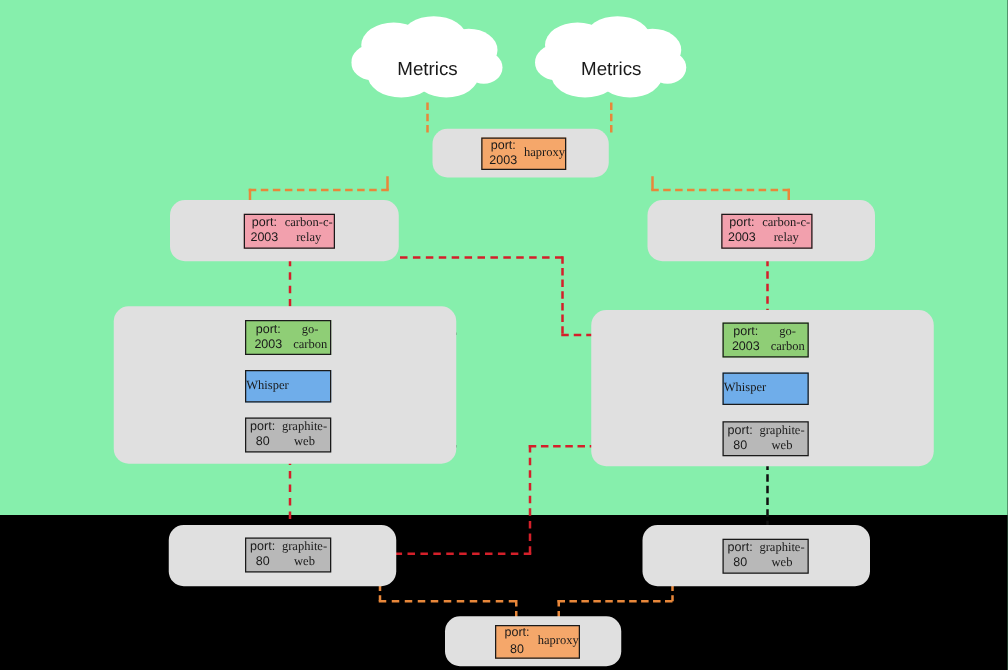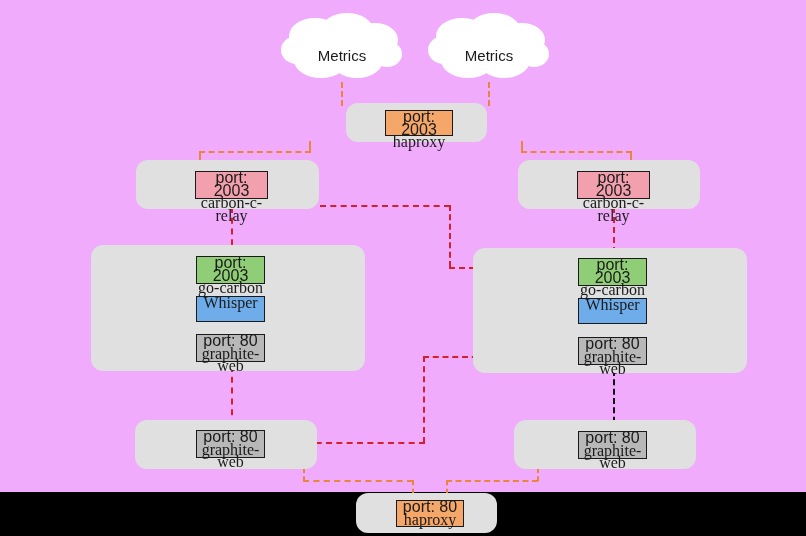--- a/index.html
+++ b/index.html
@@ -1,26 +1,26 @@
 <!DOCTYPE html>
 <html><head>
 <meta charset="utf-8">
 <style>
   html,body{margin:0;padding:0;background:#000;}
   body{width:806px;height:536px;overflow:hidden;
        font-family:"Liberation Sans","DejaVu Sans",sans-serif;}
-  #stage{position:relative;width:806px;height:492px;background:#f0abfc;}
+  #stage{position:relative;width:806px;height:412px;background:#86efac;}
 
   
   .host{position:absolute;background:#e0e0e0;border-radius:12px;}
 
   
   .svc{position:absolute;border:1px solid #1a1a1a;box-sizing:border-box;
-       display:flex;flex-direction:column;align-items:center;justify-content:space-between;
-       color:#1a1a1a;font-size:16px;line-height:12.5px;text-align:center;}
+       display:flex;flex-direction:row;align-items:center;justify-content:space-between;
+       color:#1a1a1a;font-size:10px;line-height:12.5px;text-align:center;}
   .svc .port{display:block;}
   .svc .nm{display:block;font-family:Liberation Serif, serif;}
   .svc.orange{background:#f5a76a;}
   .svc.pink{background:#f2a0ad;}
   .svc.green{background:#8fce76;}
   .svc.blue{background:#6fadea;}
   .svc.grey{background:#b8b8b8;}
 
   
   .cloud{position:absolute;}

